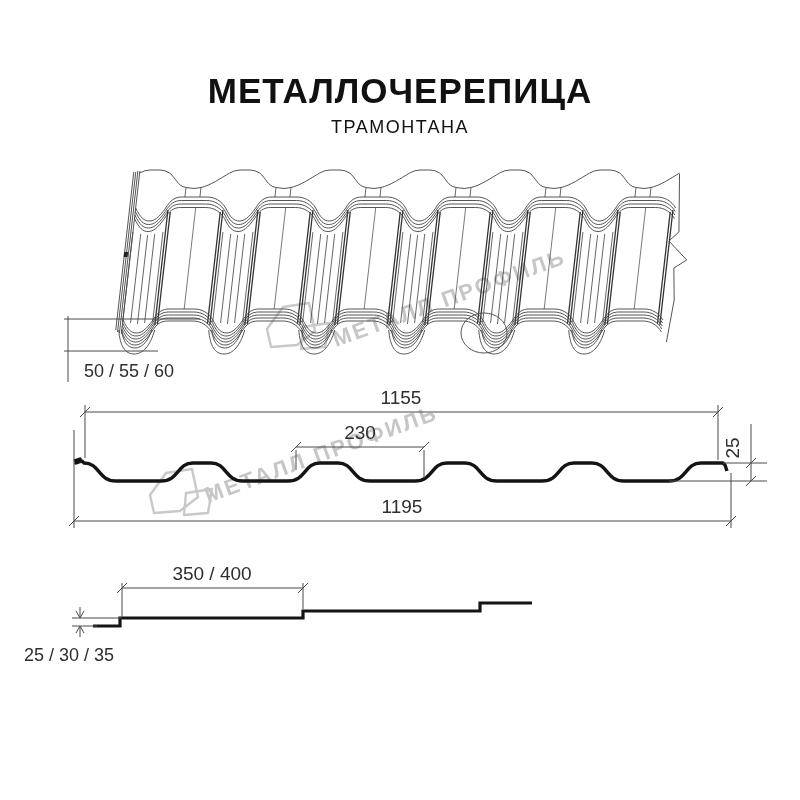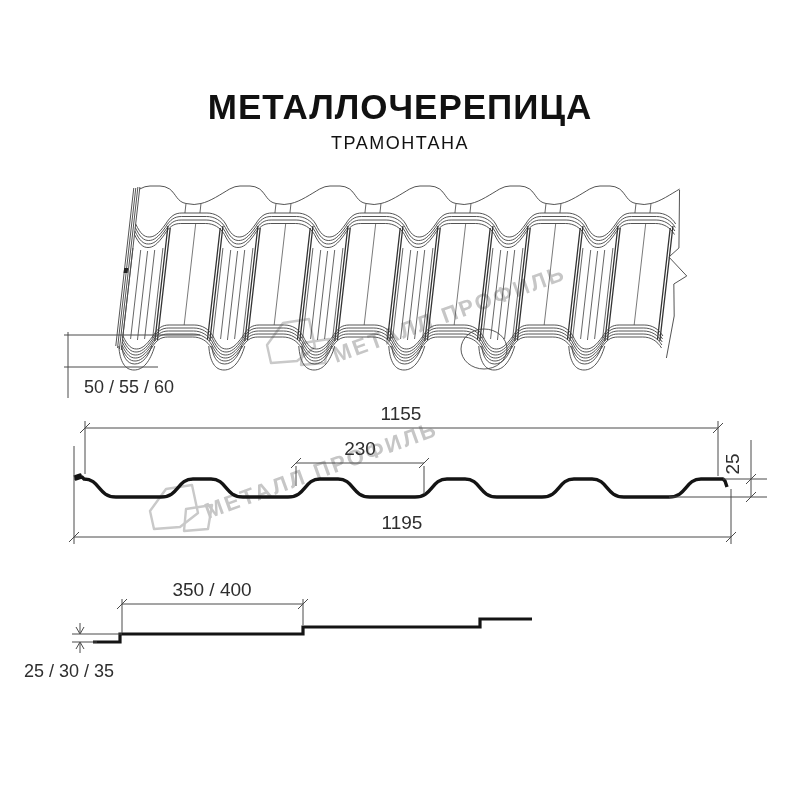--- a/index.html
+++ b/index.html
@@ -1,16 +1,16 @@
 <!DOCTYPE html>
 <html><head>
 <meta charset="utf-8">
 <style>
   html,body{margin:0;padding:0;background:#ffffff;}
-  .canvas{position:relative;width:800px;height:740px;background:#fff;overflow:hidden;margin-top:16px;}
+  .canvas{position:relative;width:800px;height:740px;background:#fff;overflow:hidden;}
   svg{display:block;}
   text{font-family:"Liberation Sans","DejaVu Sans",sans-serif;}
   .title-text{font-weight:bold;letter-spacing:1px;}
   .subtitle-text{font-weight:normal;letter-spacing:1.5px;}
   .dim-text{font-weight:normal;fill:#2e2e2e;}
   .wm-text{font-weight:bold;letter-spacing:2.5px;fill:#c6c6c6;}
 </style>
 </head>
 <body>
 

